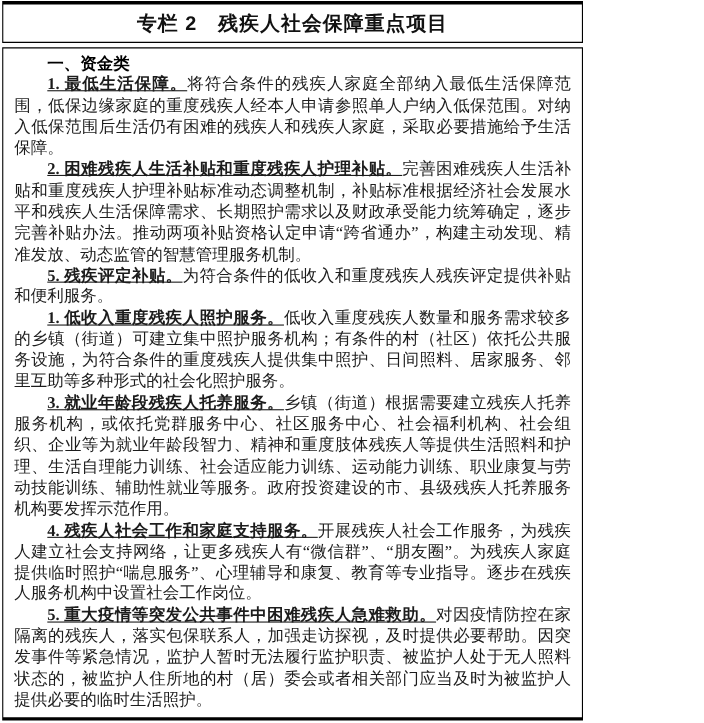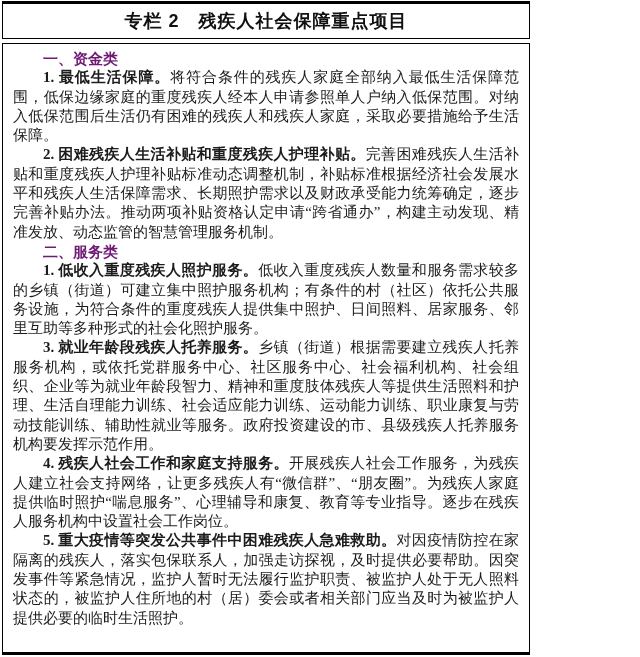--- a/index.html
+++ b/index.html
@@ -40,28 +40,29 @@
     line-height: 19.3px;
     text-align: justify;
     overflow: hidden;
   }
   .sec-heading {
     margin: 0;
     text-indent: 2em;
     font-family: "Liberation Sans", sans-serif;
     font-weight: bold;
     font-size: 15px;
-    color: #701a75;
+    color: #000000;
   }
   .para {
     margin: 0;
     text-indent: 2em;
   }
   .para .head {
     font-weight: bold;
+    text-decoration: underline;
   }
 </style>
 </head>
 <body>
 
 <div class="page">
 
   <div class="title-box">
     <span>专栏 2　残疾人社会保障重点项目</span>
   </div>
@@ -71,22 +72,22 @@
   <div class="content-box">
 
     <p class="sec-heading">一、资金类</p>
 
     <p class="para"><span class="head">1. 最低生活保障。</span><span>将符合条件的残疾人家庭全部纳入最低生活保障范围，低保边缘家庭的重度残疾人经本人申请参照单人户纳入低保范围。对纳入低保范围后生活仍有困难的残疾人和残疾人家庭，采取必要措施给予生活保障。</span></p>
 
     <p class="para"><span class="head">2. 困难残疾人生活补贴和重度残疾人护理补贴。</span><span>完善困难残疾人生活补贴和重度残疾人护理补贴标准动态调整机制，补贴标准根据经济社会发展水平和残疾人生活保障需求、长期照护需求以及财政承受能力统筹确定，逐步完善补贴办法。推动两项补贴资格认定申请“跨省通办”，构建主动发现、精准发放、动态监管的智慧管理服务机制。</span></p>
 
 
 
+    <p class="para"><span class="head">5. 残疾评定补贴。</span><span>为符合条件的低收入和重度残疾人残疾评定提供补贴和便利服务。</span></p>
 
-    <p class="sec-heading">二、服务类</p>
 
 
     <p class="para"><span class="head">1. 低收入重度残疾人照护服务。</span><span>低收入重度残疾人数量和服务需求较多的乡镇（街道）可建立集中照护服务机构；有条件的村（社区）依托公共服务设施，为符合条件的重度残疾人提供集中照护、日间照料、居家服务、邻里互助等多种形式的社会化照护服务。</span></p>
 
     <p class="para"><span class="head">3. 就业年龄段残疾人托养服务。</span><span>乡镇（街道）根据需要建立残疾人托养服务机构，或依托党群服务中心、社区服务中心、社会福利机构、社会组织、企业等为就业年龄段智力、精神和重度肢体残疾人等提供生活照料和护理、生活自理能力训练、社会适应能力训练、运动能力训练、职业康复与劳动技能训练、辅助性就业等服务。政府投资建设的市、县级残疾人托养服务机构要发挥示范作用。</span></p>
 
     <p class="para"><span class="head">4. 残疾人社会工作和家庭支持服务。</span><span>开展残疾人社会工作服务，为残疾人建立社会支持网络，让更多残疾人有“微信群”、“朋友圈”。为残疾人家庭提供临时照护“喘息服务”、心理辅导和康复、教育等专业指导。逐步在残疾人服务机构中设置社会工作岗位。</span></p>
 
     <p class="para"><span class="head">5. 重大疫情等突发公共事件中困难残疾人急难救助。</span><span>对因疫情防控在家隔离的残疾人，落实包保联系人，加强走访探视，及时提供必要帮助。因突发事件等紧急情况，监护人暂时无法履行监护职责、被监护人处于无人照料状态的，被监护人住所地的村（居）委会或者相关部门应当及时为被监护人提供必要的临时生活照护。</span></p>
 

